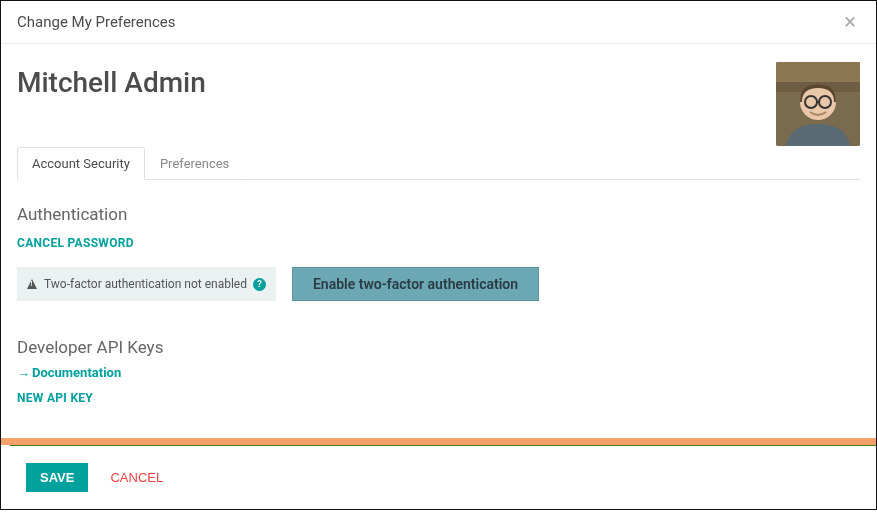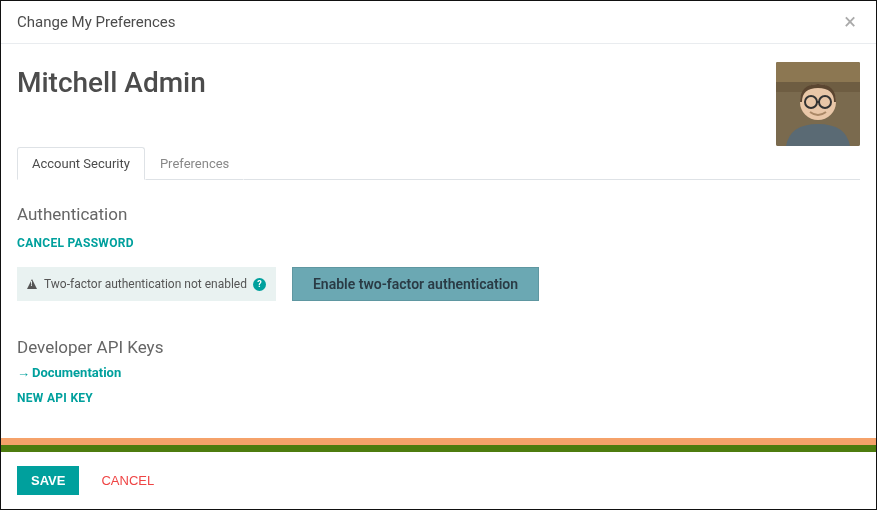--- a/index.html
+++ b/index.html
@@ -172,23 +172,23 @@
   
   .orange-bar {
     position: absolute;
     left: 0; right: 0;
     bottom: 64px;
     height: 7px;
     background: #f5a26a;
   }
   .modal-footer {
     position: absolute;
-    left: 0; right: 0; bottom: 0;
+    left: 9px; right: 0; bottom: 0;
     height: 64px;
-    border-top: 7px solid #4d7c0f;
+    border-top: 1px solid #4d7c0f;
     padding: 0 16px;
     display: flex;
     align-items: center;
     gap: 16px;
     background: #fff;
   }
   .btn-primary {
     background: #00a09d;
     color: #fff;
     font-size: 13px;

